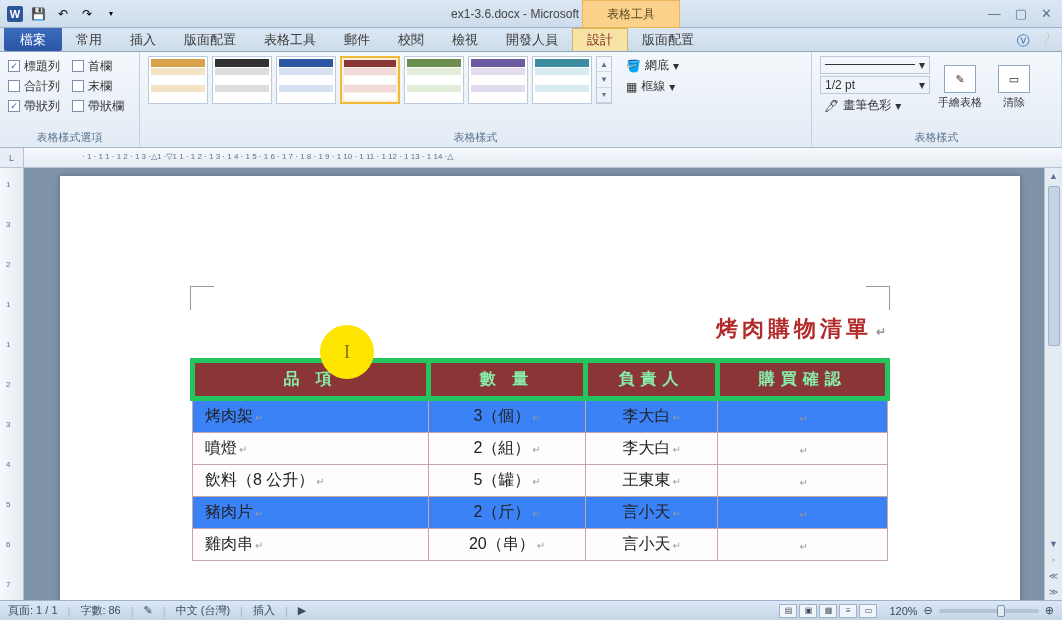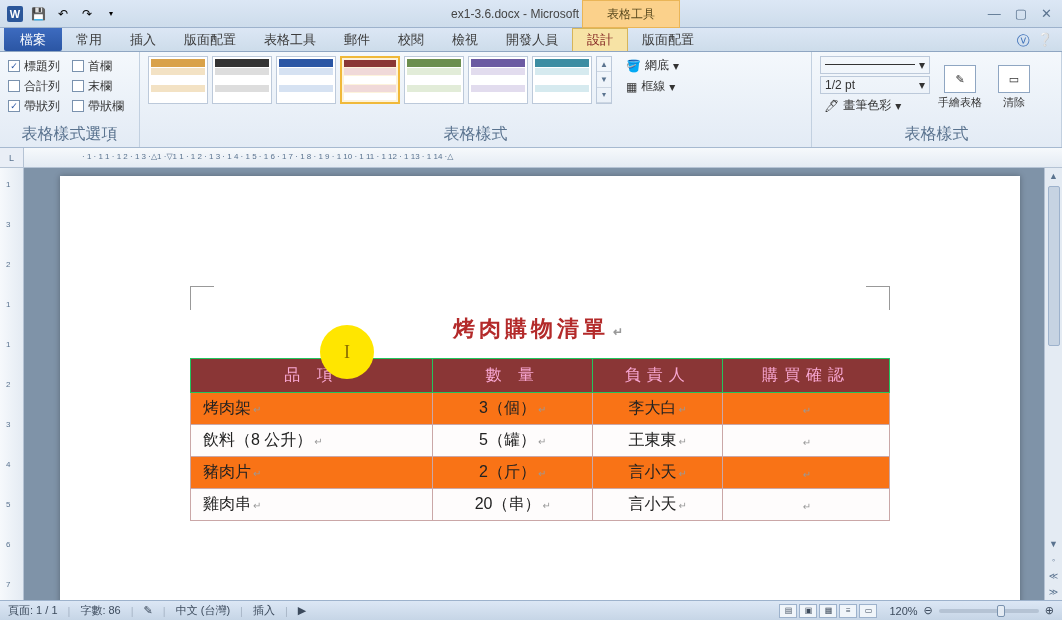--- a/index.html
+++ b/index.html
@@ -17,21 +17,21 @@
 
 .tabs-row { height: 24px; background: linear-gradient(#dce7f5, #cddcea); display: flex; align-items: stretch; border-bottom: 1px solid #8fa6c2; padding-left: 4px; position: relative; }
 .file-tab { background: linear-gradient(#3d6bbf, #2b56a4); color: #fff; padding: 0 16px; display: flex; align-items: center; font-size: 13px; border-radius: 0 0 2px 2px; }
 .tab { padding: 7px 14px; display: flex; align-items: center; font-size: 13px; color: #3c3c3c; }
 .tab.active { background: #f7e3a5; border: 1px solid #d6b55a; border-bottom: none; color: #7f1d1d; }
 .help-icons { position: absolute; right: 8px; top: 4px; display: flex; gap: 8px; color: #3c6fb8; font-size: 13px; }
 
 
 .ribbon { height: 96px; background: linear-gradient(#f4f8fc, #e3ebf5); border-bottom: 1px solid #a6b9d0; display: flex; }
 .group { border-right: 1px solid #c2d0e0; padding: 4px 8px 2px 8px; display: flex; flex-direction: column; }
-.group-label { font-size: 16px; color: #5a738f; text-align: center; margin-top: auto; padding-top: 2px; }
+.group-label { font-size: 11px; color: #5a738f; text-align: center; margin-top: auto; padding-top: 2px; }
 .opt-row { display: flex; align-items: center; gap: 4px; height: 20px; }
 .checkbox { width: 12px; height: 12px; border: 1px solid #7a92ae; background: #fff; display: inline-flex; align-items: center; justify-content: center; font-size: 9px; color: #2b56a4; }
 .opt-label { font-size: 12px; color: #333; }
 
 .styles-gallery { display: flex; gap: 4px; align-items: flex-start; flex: 1; }
 .style-thumb { width: 60px; height: 48px; border: 1px solid #bcc9da; background: #fff; display: flex; flex-direction: column; padding: 2px; gap: 1px; }
 .style-thumb.sel { border: 2px solid #f0b93a; background: #fdf3dc; }
 .thumb-row { flex: 1; }
 .gal-scroll { width: 16px; height: 48px; display: flex; flex-direction: column; border: 1px solid #bcc9da; }
 .gal-scroll div { flex: 1; display: flex; align-items: center; justify-content: center; font-size: 8px; color: #5a738f; border-bottom: 1px solid #ccd6e2; }
@@ -51,28 +51,28 @@
 .ruler-v { width: 24px; background: linear-gradient(90deg,#f6f9fc,#e4ebf3); border-right: 1px solid #b5c3d4; position: relative; font-size: 8px; color: #5a738f; }
 .ruler-v .vt { position: absolute; left: 6px; }
 .doc-scroll { flex: 1; overflow: hidden; position: relative; }
 .page { position: absolute; left: 36px; top: 8px; width: 960px; height: 700px; background: #fff; box-shadow: 0 0 6px rgba(0,0,0,0.3); padding: 110px 130px 0 130px; }
 .crop-mark { position: absolute; width: 24px; height: 24px; border-color: #999; }
 .crop-tl { left: 130px; top: 110px; border-left: 1px solid #999; border-top: 1px solid #999; }
 .crop-tr { right: 130px; top: 110px; border-right: 1px solid #999; border-top: 1px solid #999; }
 
 .cursor-highlight { position: absolute; left: 320px; top: 325px; width: 54px; height: 54px; background: #ffe600; border-radius: 50%; display: flex; align-items: center; justify-content: center; font-family: serif; font-size: 18px; color: #8a6d00; z-index: 5; }
 
-.doc-title { text-align: center; font-size: 22px; font-weight: bold; color: #b32a2a; margin: 28px 0 14px 0; letter-spacing: 4px; font-family: "DFKai-SB","KaiTi",serif; }
+.doc-title { text-align: right; font-size: 22px; font-weight: bold; color: #b32a2a; margin: 28px 0 14px 0; letter-spacing: 4px; font-family: "DFKai-SB","KaiTi",serif; }
 .doc-title::after { content: "↵"; font-size: 12px; color: #999; margin-left: 4px; }
 
 table.bbq { width: 100%; border-collapse: collapse; font-family: "DFKai-SB","KaiTi",serif; font-size: 16px; }
-table.bbq th { background: #8a3636; color: #f9a8d4; padding: 6px 4px; border: 1px solid #22c55e; letter-spacing: 6px; font-weight: normal; }
+table.bbq th { background: #8a3636; color: #86efac; padding: 6px 4px; border: 5px solid #22c55e; letter-spacing: 6px; font-weight: bold; }
 table.bbq td { padding: 5px 8px; border: 1px solid #caa7a7; text-align: center; color: #222; position: relative; }
 table.bbq td:first-child { text-align: left; padding-left: 12px; }
-table.bbq tr.odd td { background: #f97316; }
+table.bbq tr.odd td { background: #3b82f6; }
 table.bbq tr.even td { background: #fefcfc; }
 .pmark::after { content: "↵"; font-size: 10px; color: #999; margin-left: 2px; }
 
 .vscroll { position: absolute; right: 0; top: 0; width: 18px; height: 100%; background: #e4ebf3; border-left: 1px solid #b5c3d4; display: flex; flex-direction: column; align-items: center; }
 .vscroll .arrow { height: 16px; font-size: 9px; color: #5a738f; display: flex; align-items: center; justify-content: center; width: 100%; }
 .vscroll .thumb { width: 12px; background: #c6d3e2; border: 1px solid #9db2cc; border-radius: 2px; margin-top: 2px; }
 
 
 .statusbar { height: 20px; background: linear-gradient(#dce7f5,#c6d5e6); border-top: 1px solid #9db2cc; display: flex; align-items: center; padding: 0 8px; font-size: 11px; color: #3c4a5c; gap: 10px; }
 .statusbar .sep { color: #a8b5c6; }
@@ -283,20 +283,26 @@
         </tr>
           </thead>
         <tbody id="tbody">
             <tr class="odd">
               <td class="pmark">烤肉架</td>
               <td class="pmark">3（個）</td>
               <td class="pmark">李大白</td>
               <td class="pmark"></td>
             </tr>
             <tr class="even">
+              <td class="pmark">噴燈</td>
+              <td class="pmark">2（組）</td>
+              <td class="pmark">李大白</td>
+              <td class="pmark"></td>
+            </tr>
+            <tr class="even">
               <td class="pmark">飲料（8 公升）</td>
               <td class="pmark">5（罐）</td>
               <td class="pmark">王東東</td>
               <td class="pmark"></td>
             </tr>
             <tr class="odd">
               <td class="pmark">豬肉片</td>
               <td class="pmark">2（斤）</td>
               <td class="pmark">言小天</td>
               <td class="pmark"></td>

